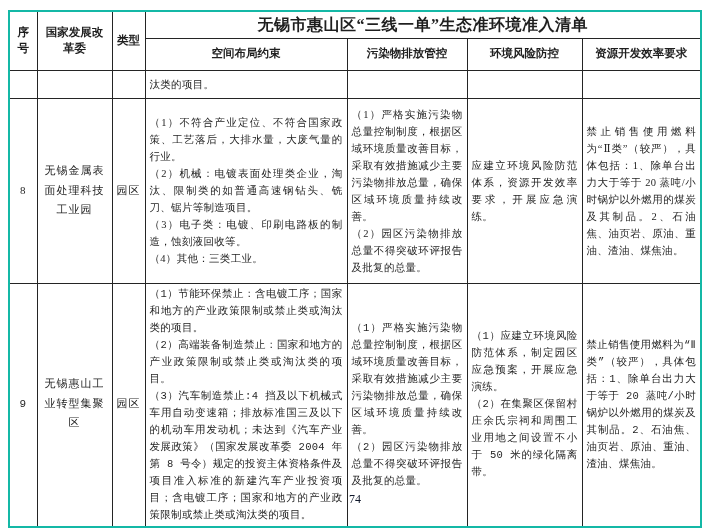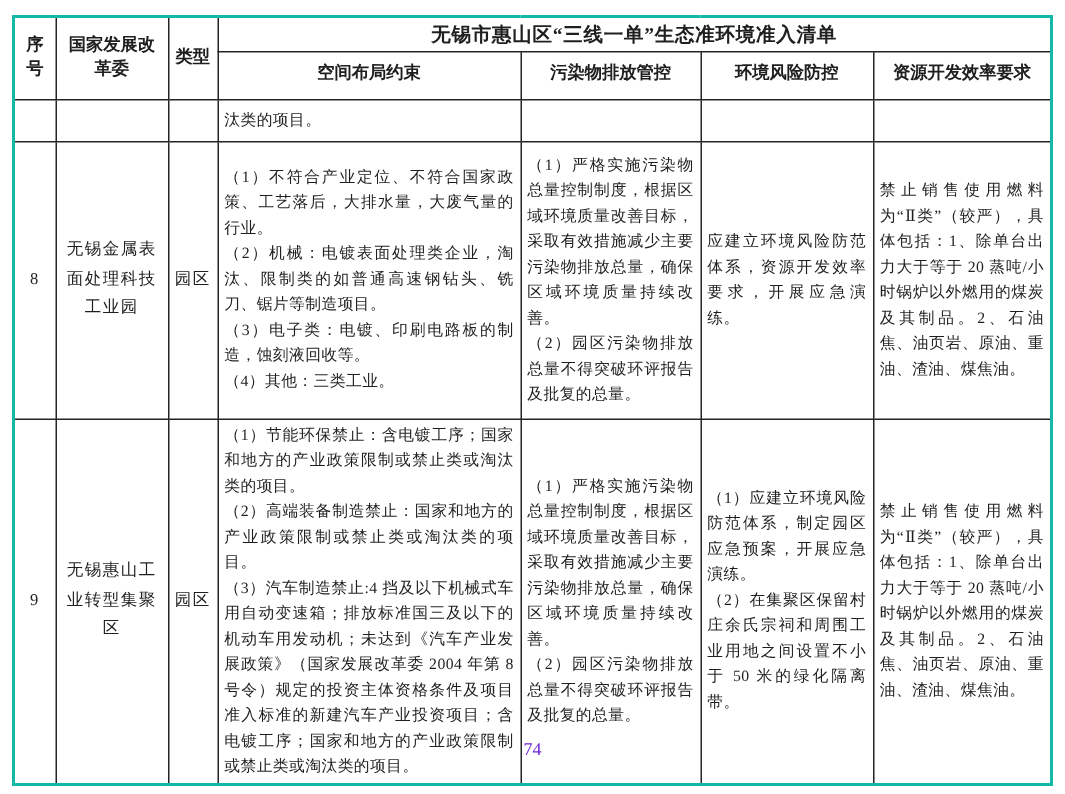--- a/index.html
+++ b/index.html
@@ -34,21 +34,21 @@
     vertical-align: middle;
     box-sizing: border-box;
   }
   th {
     font-weight: bold;
     font-size: 11.5px;
     text-align: center;
     line-height: 1.35;
   }
   .title-cell {
-    font-size: 13px;
+    font-size: 16px;
     height: 18px;
     text-align: center;
     letter-spacing: 0.5px;
   }
   .subhead-row th { height: 32px; }
   .center-cell {
     text-align: center;
     font-size: 11px;
     letter-spacing: 1px;
     line-height: 1.8;
@@ -58,29 +58,29 @@
   .cell-text {
     font-size: 10.5px;
     text-align: justify;
     line-height: 1.62;
     white-space: pre-line;
     letter-spacing: 0.3px;
   }
   tr.cont-row td { height: 28px; }
   tr.cont-row .cell-text { text-align: left; margin-top: 44px; }
   tr.row-8 td { height: 185px; }
-  tr.row-9 td { height: 214px; }
+  tr.row-9 td { height: 214px; font-family: Liberation Mono, monospace; }
   .page-number {
     position: absolute;
     left: 0;
     top: 492px;
     width: 710px;
     text-align: center;
     font-size: 12px;
-    color: #6d28d9;
+    color: #0f172a;
   }
 </style>
 </head>
 <body>
 
 <div class="page">
 
   <table class="doc-table">
     <colgroup>
       <col style="width:28px">

